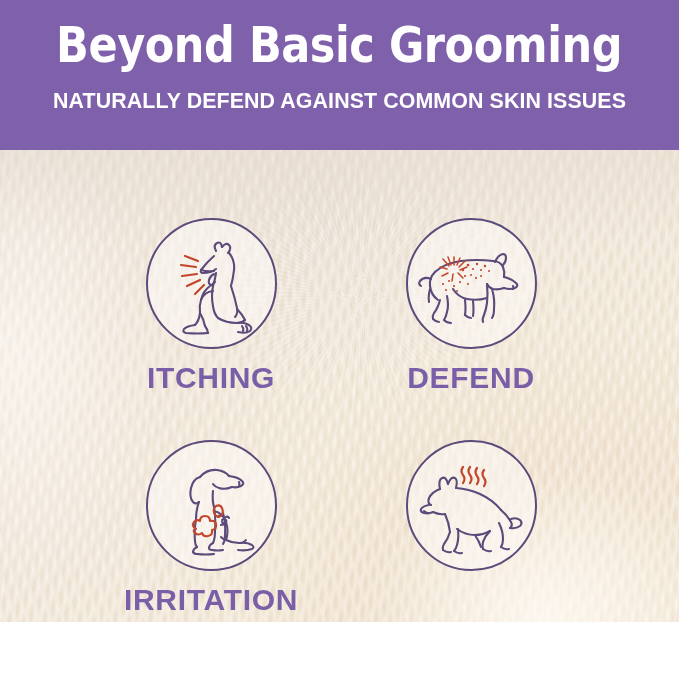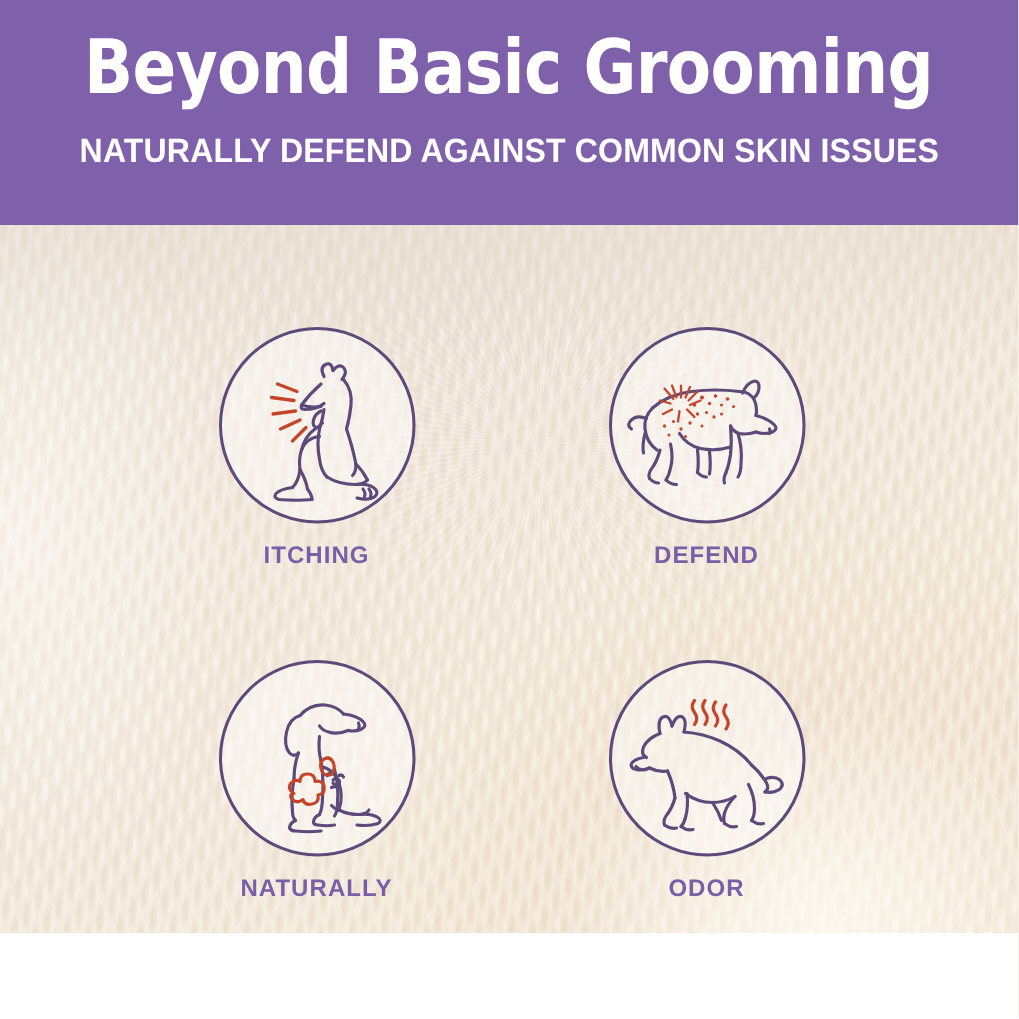--- a/index.html
+++ b/index.html
@@ -172,21 +172,21 @@
     justify-content: center;
     overflow: hidden;
   }
   .circle svg { display: block; }
 
   .label {
     margin-top: 14px;
     color: #7a5fa8;
     font-family: "Liberation Sans", sans-serif;
     font-weight: 600;
-    font-size: 16px;
+    font-size: 30px;
     letter-spacing: 0.7px;
     line-height: 1;
     white-space: nowrap;
   }
 </style>
 </head>
 <body>
 
 <div id="poster">
 
@@ -371,21 +371,21 @@
 
             <path d="M67 62 q3 11 2 22 q0 6 -2 9"></path>
           </g>
 
           <g fill="none" stroke="#c4452a" stroke-width="2.1" stroke-linejoin="round">
             <path d="M40 78 q-5 -3 -2 -7 q3 -3 6 -1 q0 -5 5 -5 q5 0 5 5 q5 -1 6 3 q1 5 -4 6 q1 5 -4 6 q-5 1 -6 -3 q-4 3 -7 0 q-3 -3 1 -4z"></path>
             <path d="M59 64 q-3 -6 1 -9 q4 -2 6 2 q2 5 -1 8 q-3 2 -6 -1z"></path>
           </g>
         </svg>
       </div>
-      <div class="label">NATURALLY</div>
+      <div class="label">IRRITATION</div>
     </div>
 
     <div class="item c1 r1">
       <div class="circle">
         <svg width="116" height="110" viewBox="0 0 116 110">
           <g fill="none" stroke="#5b4a7a" stroke-width="2.1" stroke-linecap="round" stroke-linejoin="round">
 
             <path d="M27 38 q-2 -9 2 -11 q4 -2 6 6"></path>
             <path d="M35 33 q3 -8 7 -6 q3 2 1 10"></path>
 
@@ -422,17 +422,16 @@
           </g>
 
           <g fill="none" stroke="#c4452a" stroke-width="2.2" stroke-linecap="round">
             <path d="M50 32 q3 -4 0 -8 q-3 -4 0 -8"></path>
             <path d="M57 32 q3 -4 0 -8 q-3 -4 0 -8"></path>
             <path d="M64 33 q3 -4 0 -8 q-3 -4 0 -8"></path>
             <path d="M71 35 q3 -4 0 -8 q-3 -4 0 -8"></path>
           </g>
         </svg>
       </div>
-      <div class="label">ODOR</div>
     </div>
 
   </div>
 </div>
 
 </body></html>

